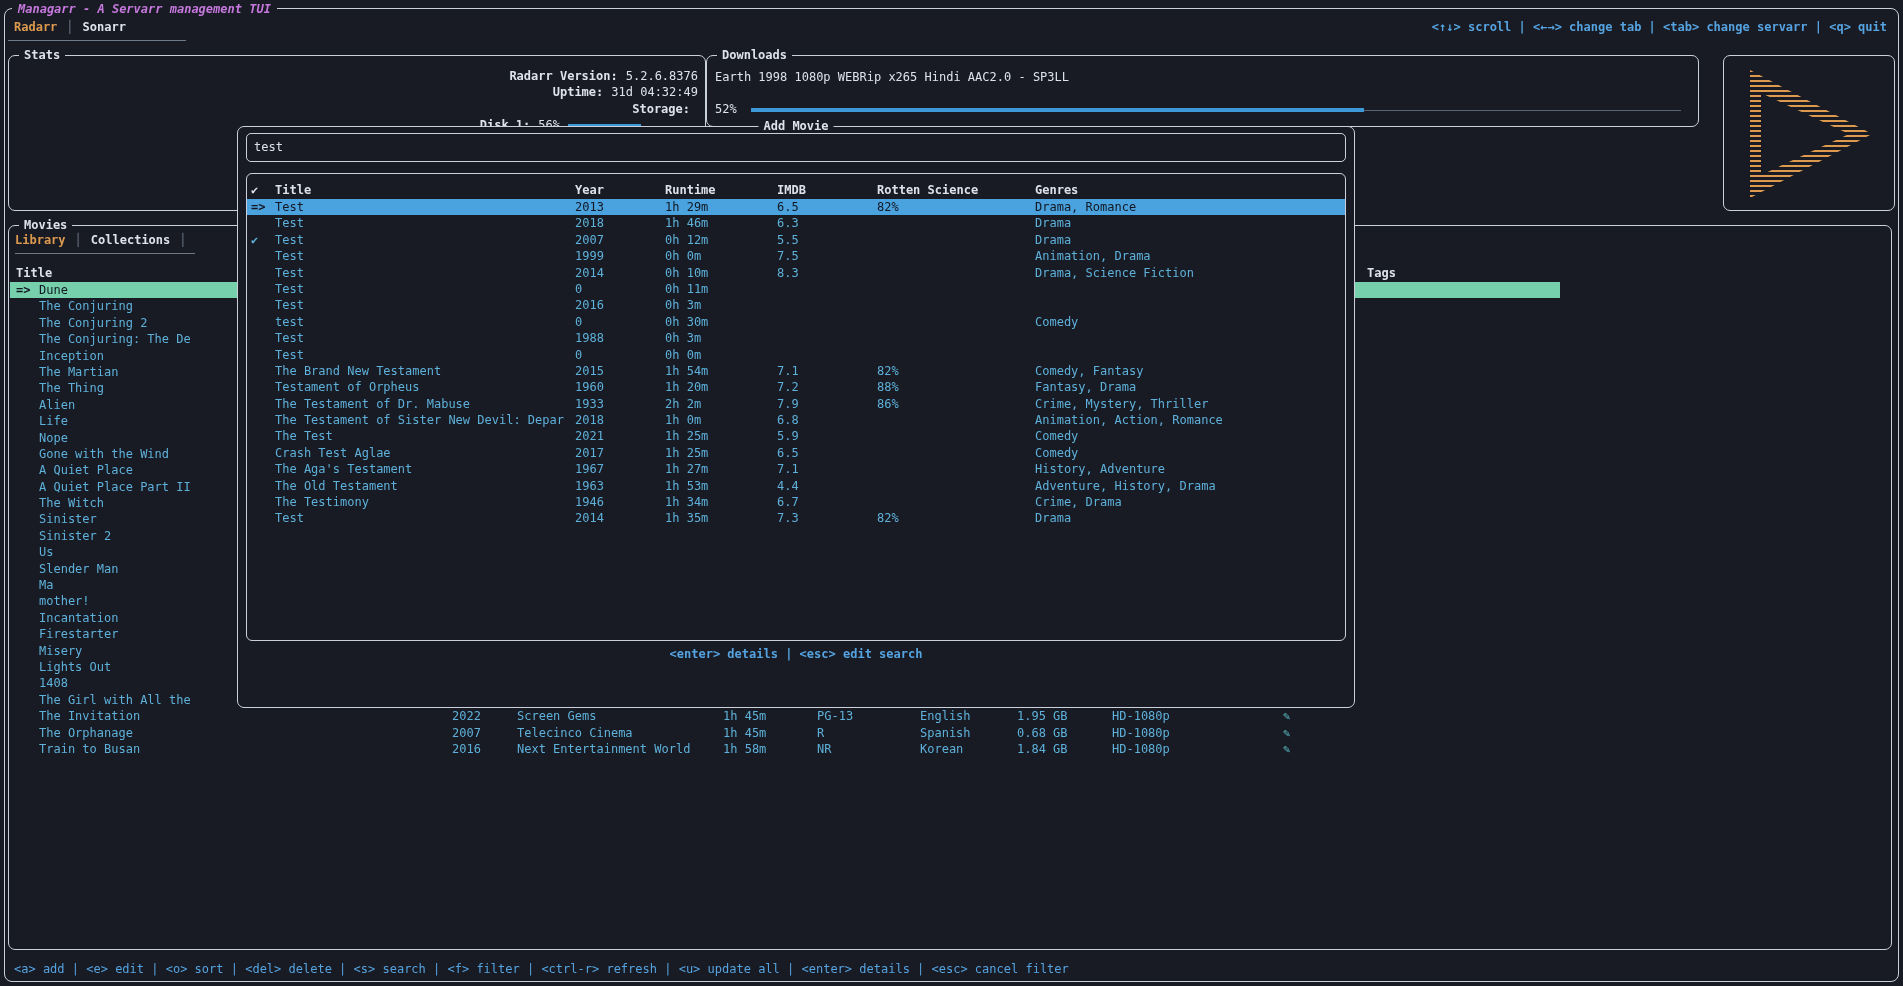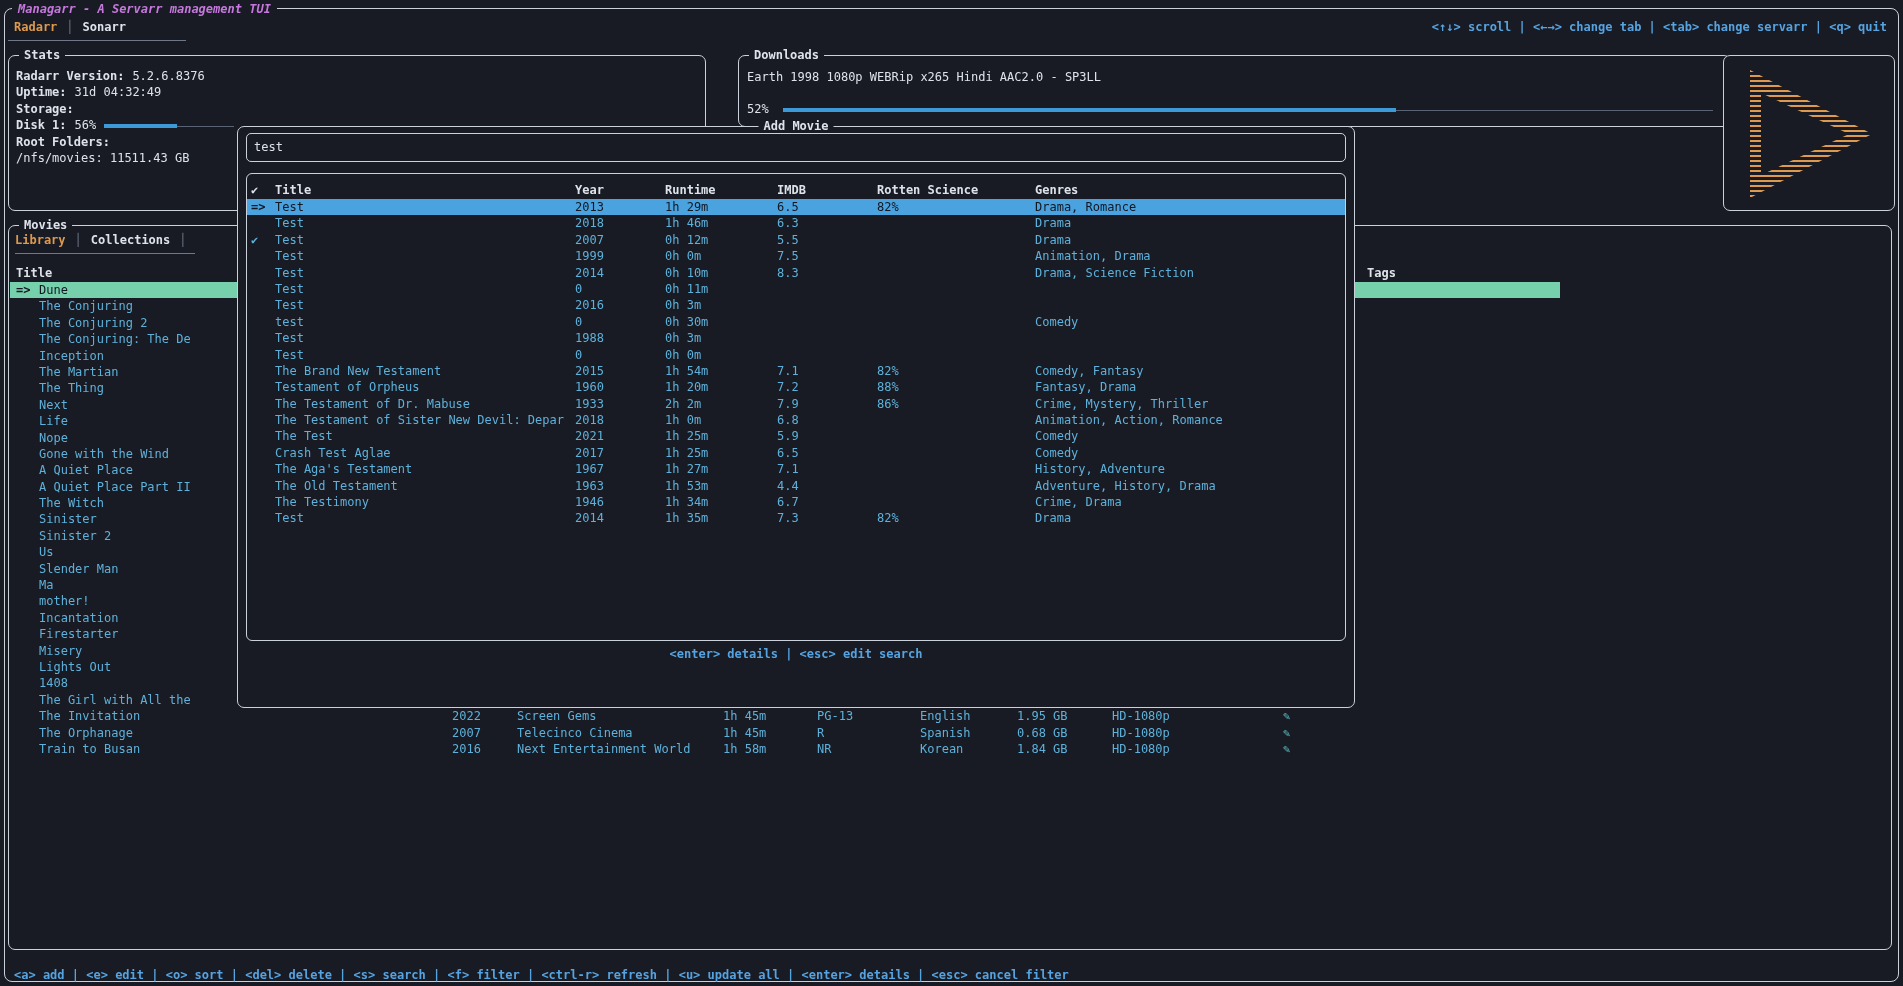--- a/index.html
+++ b/index.html
@@ -14,39 +14,39 @@
   .frame{position:absolute; left:4px; right:4px; top:8px; bottom:4px;
     border:1px solid var(--border); border-radius:8px; pointer-events:none;}
   .app-title{position:absolute; top:1px; left:12px; background:var(--bg); padding:0 6px;
     color:var(--magenta); font-style:italic; font-weight:bold; white-space:pre;}
   .tabbar{position:absolute; top:19px; left:14px; white-space:pre;}
   .tab{font-weight:bold; cursor:default;}
   .tab.orange{color:var(--orange);} .tab.white{color:var(--text);}
   .tdiv{color:var(--dim); padding:0 9px;}
   .tab-underline{position:absolute; left:8px; top:40px; width:178px; border-top:1px solid var(--dim);}
   .top-hints{position:absolute; top:19px; right:16px; color:var(--blue); font-weight:bold; white-space:pre;}
-  .bottom-hints{position:absolute; left:14px; bottom:3px; color:var(--blue); font-weight:bold; white-space:pre;}
+  .bottom-hints{position:absolute; left:14px; bottom:9px; color:var(--blue); font-weight:normal; white-space:pre;}
 
   .panel{position:absolute; border:1px solid var(--border); border-radius:7px; background:var(--bg);}
   .panel-title{position:absolute; top:-9px; left:10px; background:var(--bg); padding:0 5px;
     font-weight:bold; color:var(--text); white-space:pre;text-align:right;}
   .panel-title.center{left:50%; transform:translateX(-50%);}
 
   
   .stats{left:8px; top:55px; width:698px; height:156px;}
-  .stats-body{position:absolute; left:7px; top:12px; right:7px;}
+  .stats-body{position:absolute; left:7px; top:12px; right:7px;text-align:right;}
   .srow{height:16.4px; white-space:pre; overflow:hidden;}
   .lbl{font-weight:bold; margin-right:8px;}
   .gauge{display:inline-block; position:relative; width:130px; height:10px; margin-left:8px; vertical-align:middle;}
   .gauge i{position:absolute; display:block;}
   .gauge .fill{left:0; top:3px; height:4px; background:var(--gauge); width:56%;}
   .gauge .track{left:56%; right:0; top:5px; height:1px; background:var(--track);}
 
   
-  .downloads{left:738px; top:55px; width:993px; height:72px;}
+  .downloads{left:706px; top:55px; width:993px; height:72px;}
   .dl-body{position:absolute; left:8px; top:13px; right:8px;}
   .dl-name{height:16.4px; white-space:pre; overflow:hidden;}
   .dl-row2{height:16.4px; white-space:pre;margin-top:16px;}
   .dl-pct{margin-right:6px;}
   .dl-gauge{width:930px;}
   .dl-gauge .fill{width:66%;} .dl-gauge .track{left:66%;}
 
   
   .logo-box{left:1723px; top:55px; width:172px; height:156px;}
   .logo-tri{position:absolute; left:26px; top:14px; width:122px; height:128px;
@@ -233,21 +233,21 @@
           <span class="c-runtime"></span>
           <span class="c-cert"></span>
           <span class="c-lang"></span>
           <span class="c-size"></span>
           <span class="c-quality"></span>
           <span class="c-monitor"></span>
           <span class="c-tags"></span>
         </div>
 
         <div class="lib-row">
-          <span class="c-title"><i class="marker"></i><span>Next</span></span>
+          <span class="c-title"><i class="marker"></i><span>Alien</span></span>
           <span class="c-year"></span>
           <span class="c-studio"></span>
           <span class="c-runtime"></span>
           <span class="c-cert"></span>
           <span class="c-lang"></span>
           <span class="c-size"></span>
           <span class="c-quality"></span>
           <span class="c-monitor"></span>
           <span class="c-tags"></span>
         </div>

